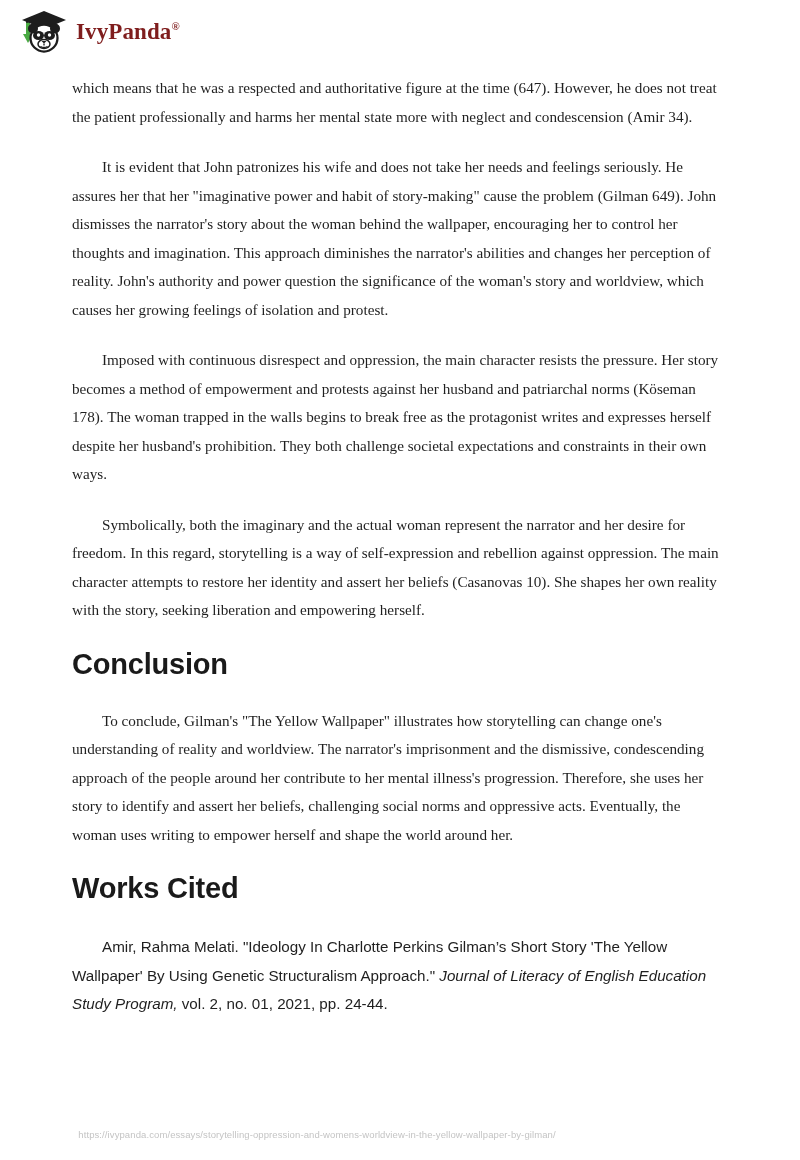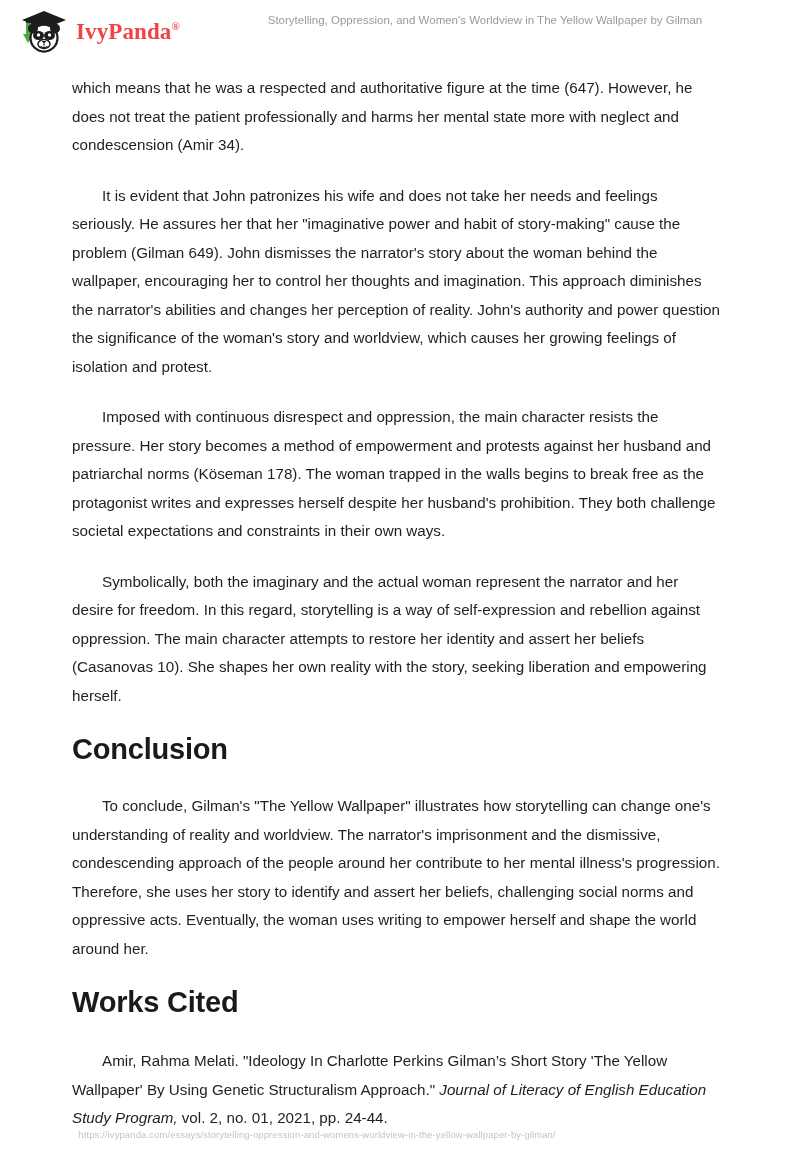--- a/index.html
+++ b/index.html
@@ -35,21 +35,21 @@
   }
   .brand-logo {
     width: 52px;
     height: 46px;
     display: block;
   }
   .brand-name {
     font-family: "Liberation Serif", serif;
     font-weight: bold;
     font-size: 23px;
-    color: #ef4444;
+    color: #7f1d1d;
     letter-spacing: 0.1px;
     margin-left: 6px;
     line-height: 1;
     white-space: nowrap;
   }
   .brand-reg {
     font-size: 11px;
     vertical-align: super;
     line-height: 1;
   }
@@ -72,21 +72,21 @@
     left: 72px;
     top: 74px;
     width: 650px;
   }
   p.para {
     margin: 0 0 22px 0;
     font-size: 15.2px;
     line-height: 28.5px;
     color: #1f1f1f;
     text-align: left;
-    font-family: Liberation Sans, sans-serif;
+    font-family: Liberation Serif, serif;
   }
   p.para.indent {
     text-indent: 30px;
   }
   h2.section-heading {
     margin: 20px 0 26px 0;
     font-size: 29px;
     line-height: 34px;
     font-weight: bold;
     color: #1a1a1a;
@@ -155,21 +155,20 @@
         <ellipse cx="52" cy="72" rx="12" ry="9" fill="#ffffff" stroke="#1d1d1d" stroke-width="3"></ellipse>
 
         <path d="M47 66 L57 66 L52 71 Z" fill="#1d1d1d"></path>
 
         <path d="M52 71 L52 75 M45 77 Q52 81 59 77" stroke="#1d1d1d" stroke-width="2.6" fill="none"></path>
       </svg>
     </span>
     <span class="brand-name"><span>IvyPanda</span><sup class="brand-reg">®</sup></span>
   </div>
 
-  <div class="header-title">Storytelling, Oppression, and Women's Worldview in The Yellow Wallpaper by Gilman</div>
 </div>
 
 <div class="content">
 
   <p class="para">which means that he was a respected and authoritative figure at the time (647). However, he does not treat the patient professionally and harms her mental state more with neglect and condescension (Amir 34).</p>
 
   <p class="para indent">It is evident that John patronizes his wife and does not take her needs and feelings seriously. He assures her that her "imaginative power and habit of story-making" cause the problem (Gilman 649). John dismisses the narrator's story about the woman behind the wallpaper, encouraging her to control her thoughts and imagination. This approach diminishes the narrator's abilities and changes her perception of reality. John's authority and power question the significance of the woman's story and worldview, which causes her growing feelings of isolation and protest.</p>
 
   <p class="para indent">Imposed with continuous disrespect and oppression, the main character resists the pressure. Her story becomes a method of empowerment and protests against her husband and patriarchal norms (Köseman 178). The woman trapped in the walls begins to break free as the protagonist writes and expresses herself despite her husband's prohibition. They both challenge societal expectations and constraints in their own ways.</p>
 

